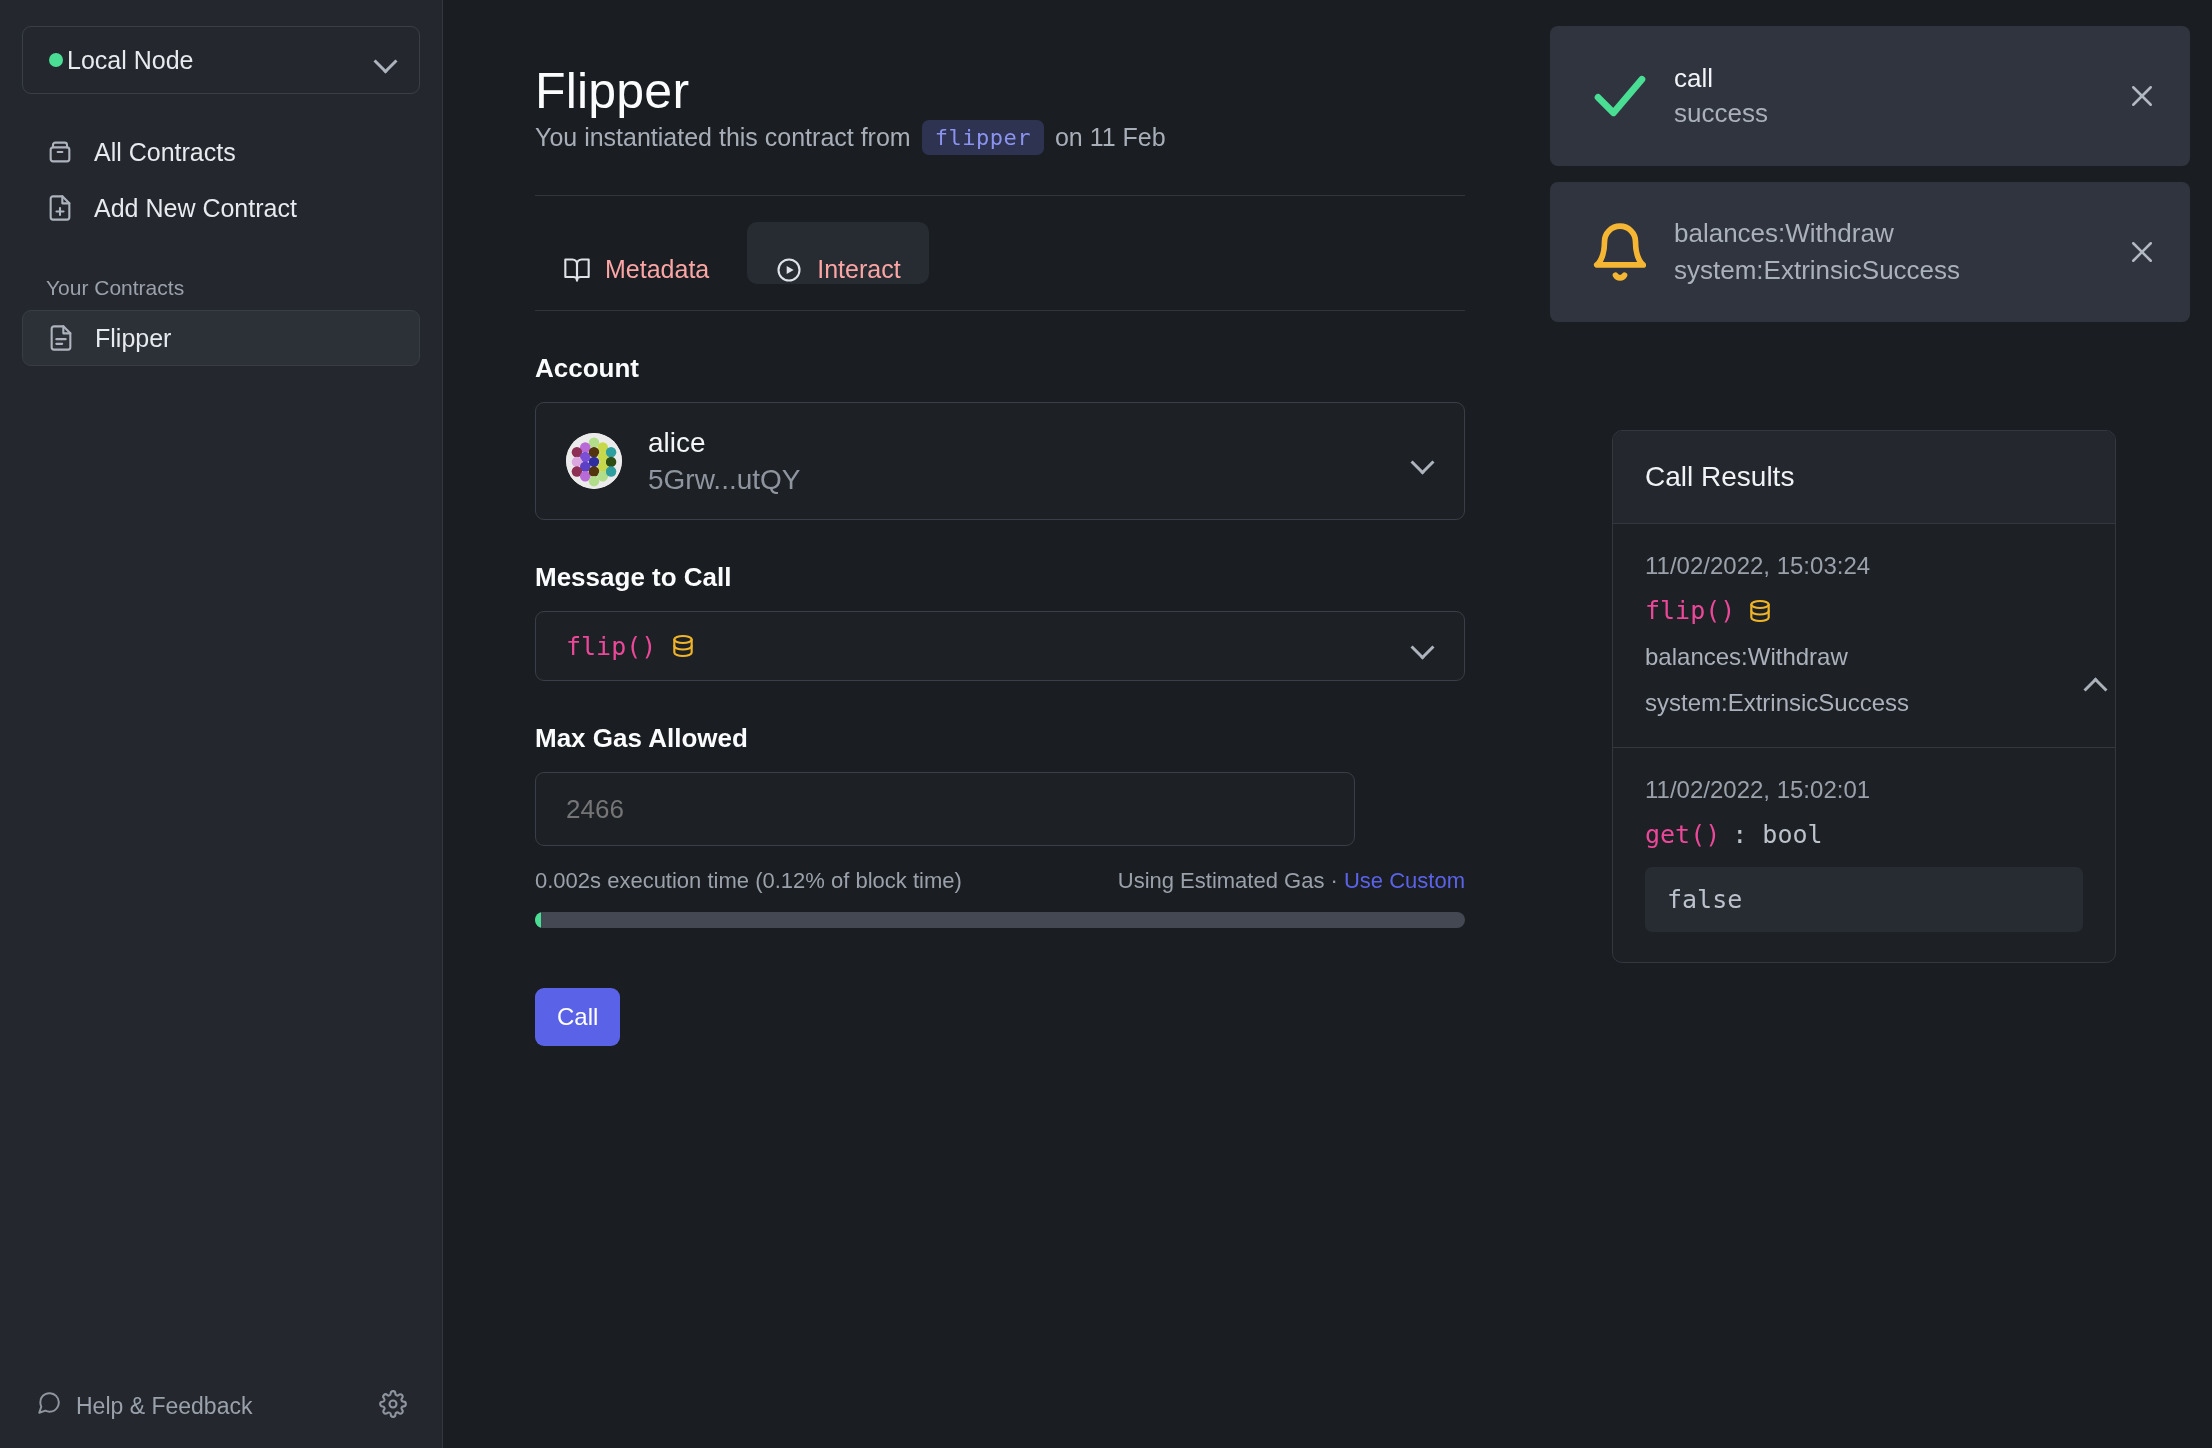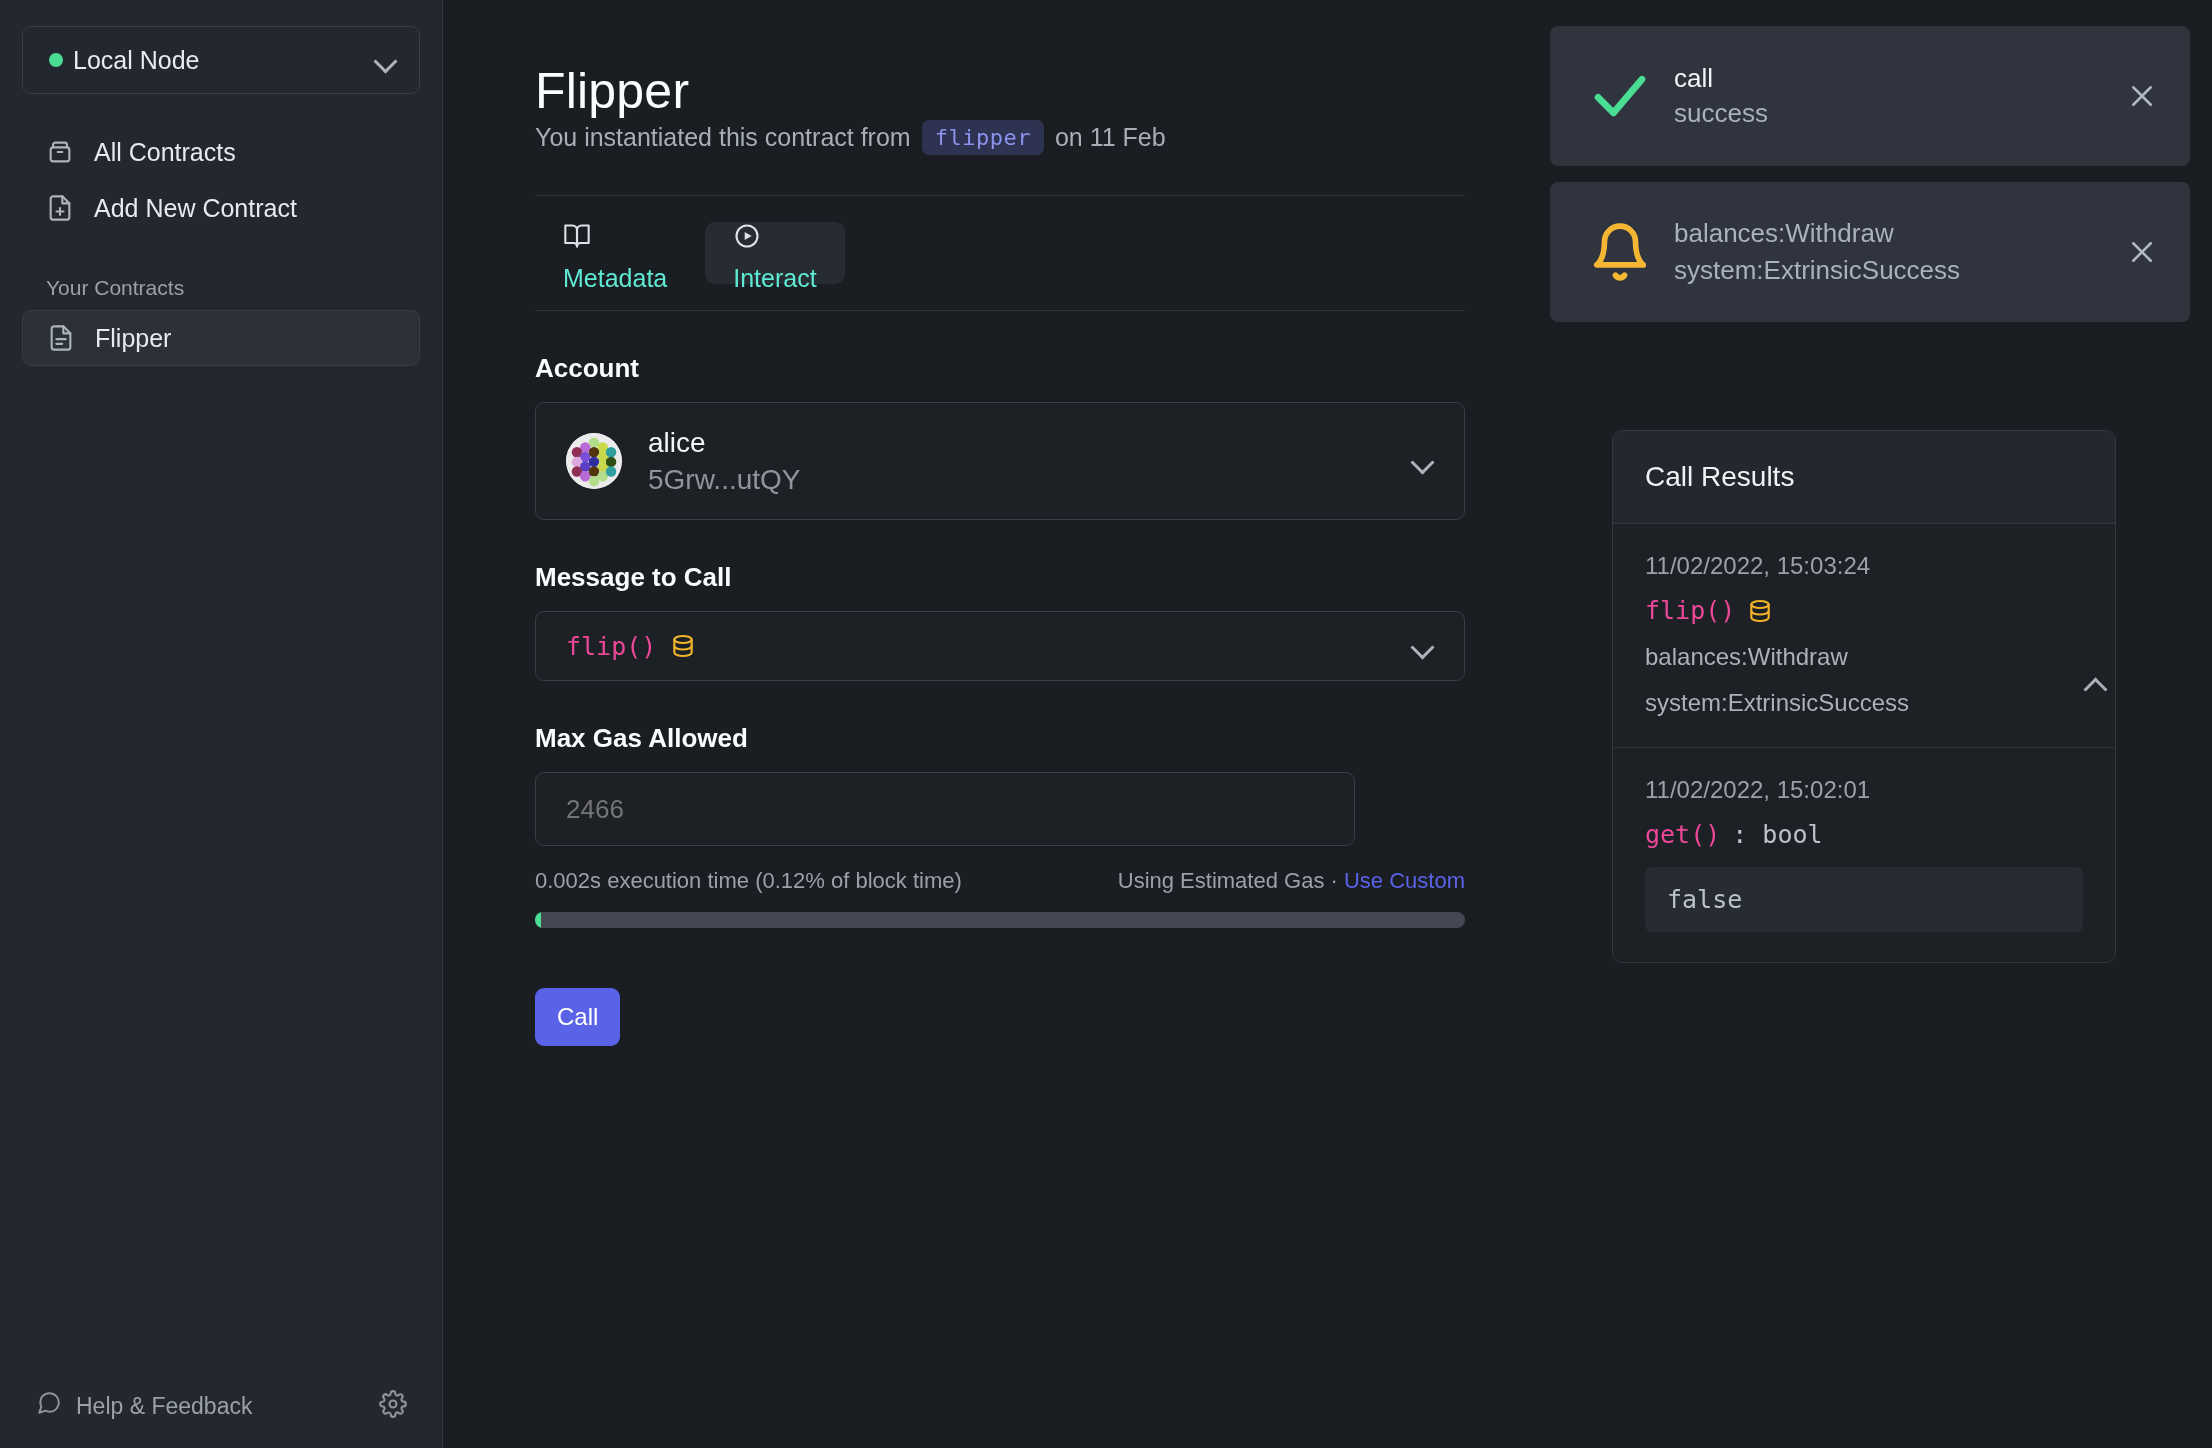--- a/index.html
+++ b/index.html
@@ -23,21 +23,21 @@
   .node-select {
     margin: 26px 22px 0 22px;
     height: 68px;
     border: 1px solid #3a3f47;
     border-radius: 9px;
     display: flex; align-items: center;
     padding: 0 22px 0 26px;
     cursor: pointer;
   }
   .node-dot { width: 14px; height: 14px; border-radius: 50%; background: #4ade95; flex: 0 0 14px; }
-  .node-label { color: #e7eaee; font-size: 25px; margin-left: 10px; flex: 1; }
+  .node-label { color: #e7eaee; font-size: 25px; margin-left: 4px; flex: 1; }
   .chev { width: 22px; height: 22px; position: relative; flex: 0 0 22px; }
   .chev::before {
     content: ""; position: absolute; left: 2px; top: 4px;
     width: 14px; height: 14px;
     border-right: 3px solid #aeb4bd; border-bottom: 3px solid #aeb4bd;
     transform: rotate(45deg);
   }
   .chev.up::before { transform: rotate(-135deg); top: 8px; }
 
   .nav { margin-top: 30px; padding: 0 22px; }
@@ -82,23 +82,23 @@
   .code-chip {
     background: #2e3352; color: #8b93ee;
     font-family: "DejaVu Sans Mono", monospace;
     font-size: 22px; padding: 5px 13px; border-radius: 7px;
     margin: 0 11px; letter-spacing: .5px;
   }
   .hr { height: 1px; background: #31353c; margin: 40px 0 0 0; width: 930px; }
 
   .tabs { display: flex; align-items: center; gap: 10px; padding: 26px 0 26px 0; }
   .tab {
-    display: flex; align-items: flex-start; gap: 14px;
+    display: flex; align-items: flex-end; gap: 14px;
     height: 62px; padding: 0 28px; border-radius: 10px;
-    color: #5eead4; font-size: 25px; cursor: pointer; background: transparent; flex-direction: column;
+    color: #fca5a5; font-size: 25px; cursor: pointer; background: transparent;
   }
   .tab.active { background: #272c33; }
   .tab svg { width: 28px; height: 28px; display: block; }
 
   .hr2 { height: 1px; background: #31353c; width: 930px; }
 
   .field-label { color: #fbfcfd; font-size: 26px; font-weight: bold; margin: 42px 0 18px 0; }
   .select-box {
     width: 930px; border: 1px solid #3a3f47; border-radius: 9px;
     background: #1d2025; cursor: pointer;

